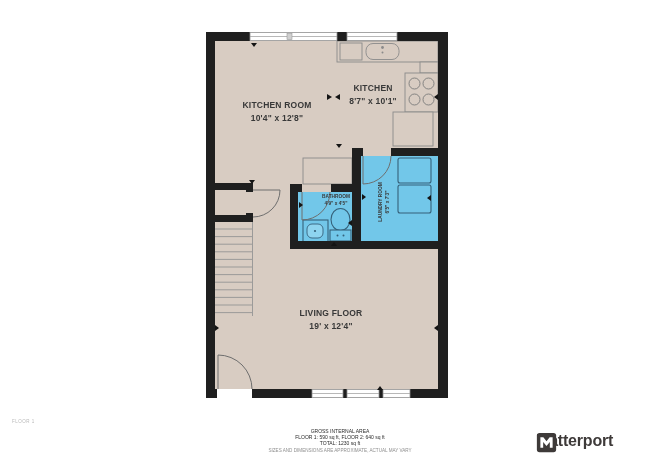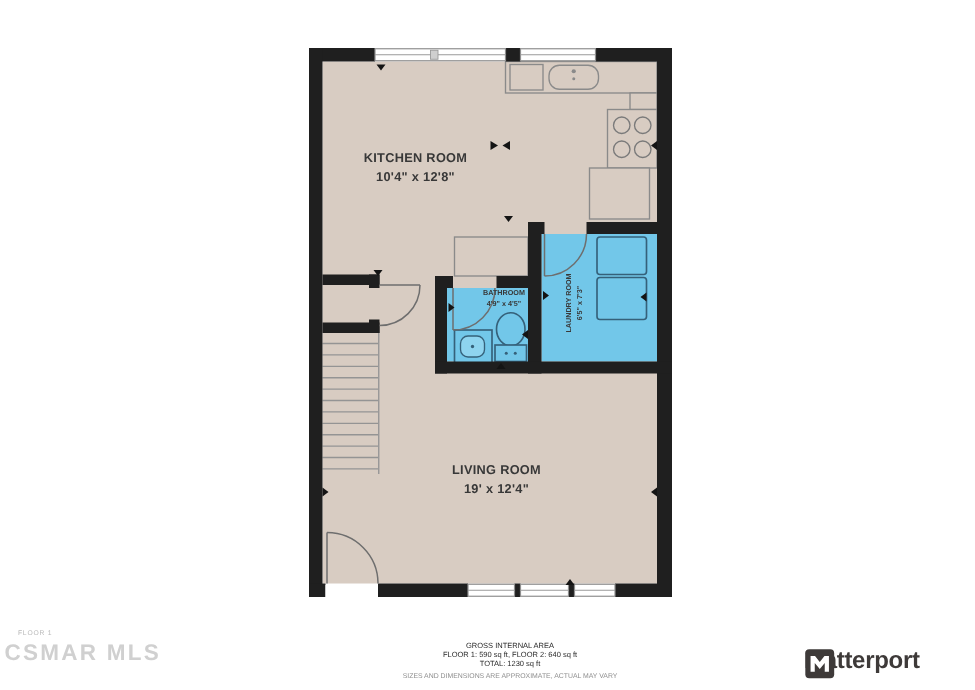--- a/index.html
+++ b/index.html
@@ -160,42 +160,45 @@
       <polygon class="marker" points="215,325 215,331 219,328"></polygon>
       <polygon class="marker" points="438,325 438,331 434,328"></polygon>
       <polygon class="marker" points="377,390 383,390 380,386"></polygon>
     </g>
   </svg>
 
   <div class="lbl" style="left:277px;top:112px;">
     <div>KITCHEN ROOM</div>
     <div>10'4" x 12'8"</div>
   </div>
+  <div class="lbl" style="left:373px;top:95px;">
+    <div>KITCHEN</div>
+    <div>8'7" x 10'1"</div>
+  </div>
   <div class="lbl lbl-small" style="left:336px;top:200px;">
     <div>BATHROOM</div>
     <div>4'9" x 4'5"</div>
   </div>
   <div class="lbl lbl-small lbl-rot" style="left:384px;top:202px;">
     <div>LAUNDRY ROOM</div>
     <div>6'5" x 7'3"</div>
   </div>
   <div class="lbl" style="left:331px;top:320px;">
-    <div>LIVING ROOM</div>
+    <div>LIVING FLOOR</div>
     <div>19' x 12'4"</div>
   </div>
 
   <div class="footer">
     <div>GROSS INTERNAL AREA</div>
     <div>FLOOR 1: 590 sq ft, FLOOR 2: 640 sq ft</div>
     <div>TOTAL: 1230 sq ft</div>
     <div class="disclaimer">SIZES AND DIMENSIONS ARE APPROXIMATE, ACTUAL MAY VARY</div>
   </div>
 
   <div class="floor-tag">FLOOR 1</div>
-  <div class="csmar">CSMAR MLS</div>
 
   <div class="brand">
     <svg width="21" height="21" viewBox="0 0 24 24">
       <rect x="1" y="1" width="22" height="22" rx="3" fill="var(--brand,#3e3a39)"></rect>
       <path fill="#ffffff" d="M5 18 V6 h3.4 l3.6 4.6 L15.6 6 H19 v12 h-3.2 v-6.6 L12 16 8.2 11.4 V18 Z"></path>
     </svg>
     <span class="brand-text">Matterport</span>
   </div>
 
 </div>

